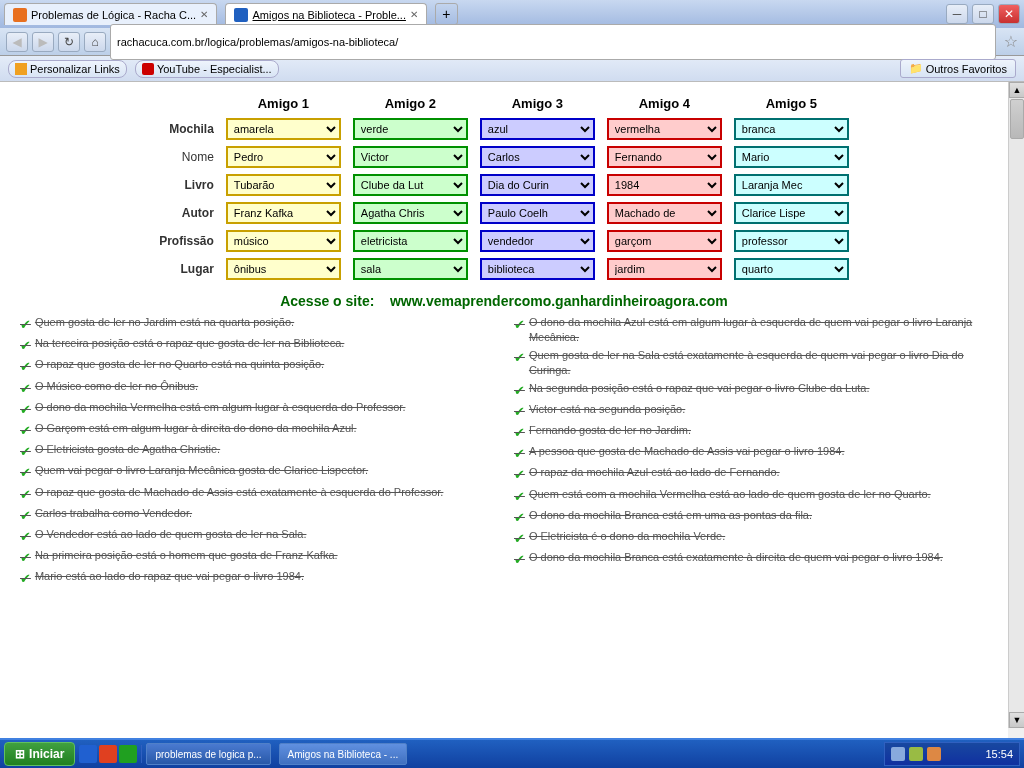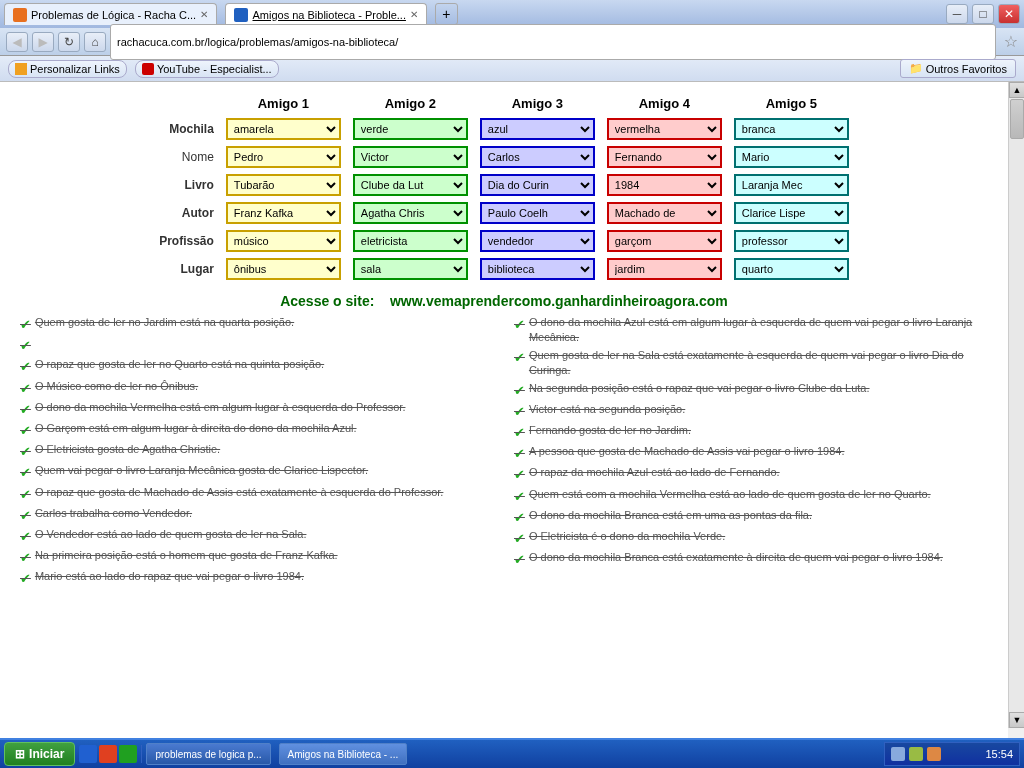--- a/index.html
+++ b/index.html
@@ -381,20 +381,21 @@
   </div>
 
   <div class="clues-section">
     <div class="clues-col" id="clues-left">
         <div class="clue-item">
           <span class="clue-check">✔</span>
           <span>Quem gosta de ler no Jardim está na quarta posição.</span>
         </div>
         <div class="clue-item">
           <span class="clue-check">✔</span>
+          <span>Na terceira posição está o rapaz que gosta de ler na Biblioteca.</span>
         </div>
         <div class="clue-item">
           <span class="clue-check">✔</span>
           <span>O rapaz que gosta de ler no Quarto está na quinta posição.</span>
         </div>
         <div class="clue-item">
           <span class="clue-check">✔</span>
           <span>O Músico como de ler no Ônibus.</span>
         </div>
         <div class="clue-item">

